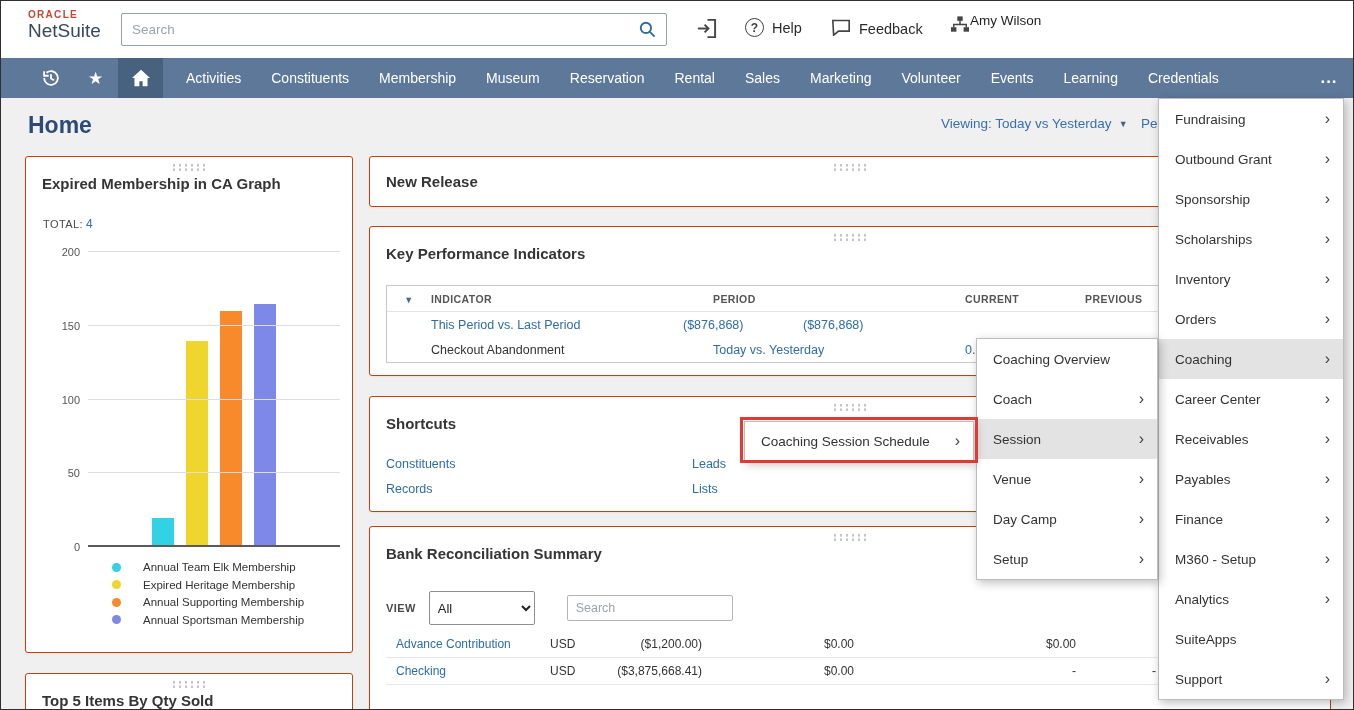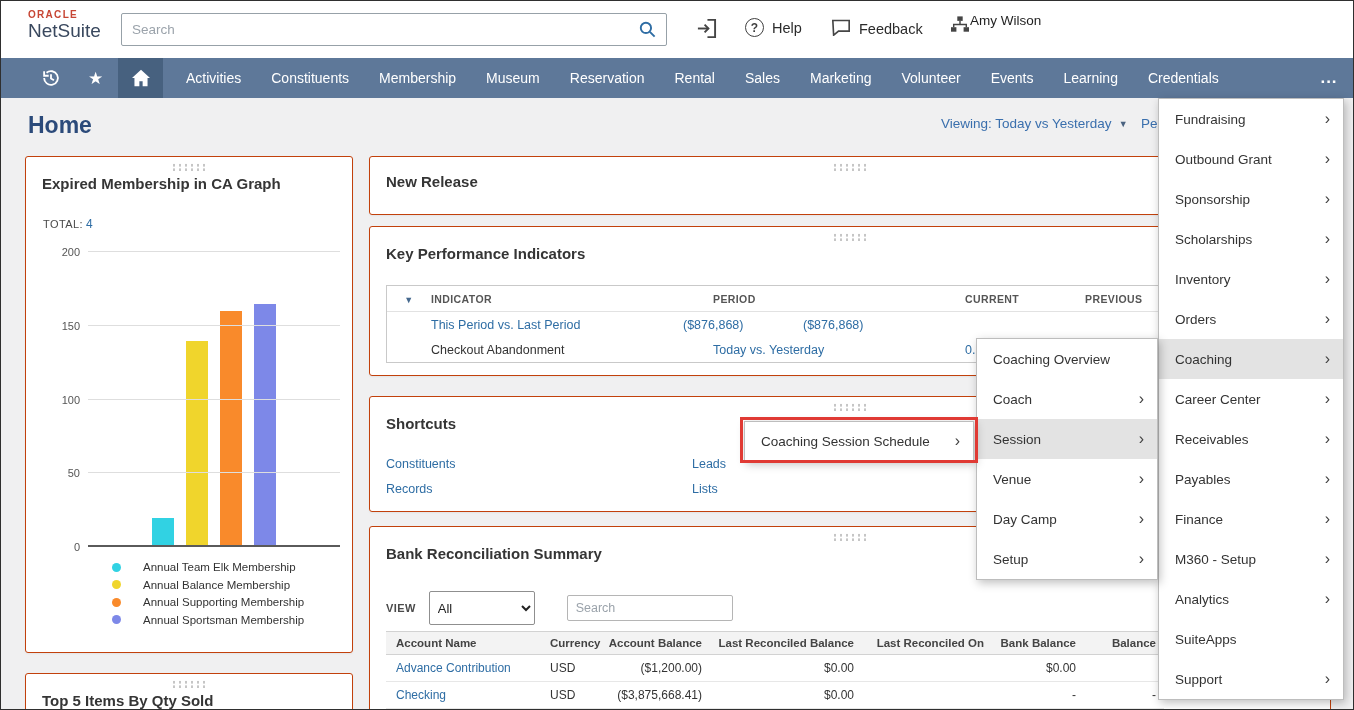--- a/index.html
+++ b/index.html
@@ -53,21 +53,21 @@
   .gridline { position:absolute; left:0; right:0; height:1px; background:#dedede; }
   .ytick { position:absolute; right:calc(100% + 8px); width:32px; text-align:right; font-size:11px; color:#555; }
   .bars { position:absolute; inset:0; display:flex; align-items:flex-end; justify-content:center; gap:12px; }
   .bar { width:22px; }
   .legend { position:absolute; left:86px; top:404px; display:flex; flex-direction:column; gap:5.5px; }
   .legend-row { display:flex; align-items:center; gap:22px; }
   .legend-dot { width:9px; height:9px; border-radius:50%; flex:none; }
   .legend-label { font-size:11.5px; color:#333; }
 
   #card-top5 { left:24px; top:672px; width:328px; height:80px; }
-  #card-newrelease { left:368px; top:155px; width:962px; height:59px; }
+  #card-newrelease { left:368px; top:155px; width:962px; height:51px; }
   #card-newrelease .portlet-title { top:16px; }
 
   #card-kpi { left:368px; top:225px; width:962px; height:150px; }
   .kpi-table { position:absolute; left:16px; top:58px; width:930px; border:1px solid #c9c9c9; background:#fff; }
   .kpi-row { display:flex; align-items:center; height:25px; font-size:12.5px; color:#333; }
   .kpi-row.head { height:26px; border-bottom:1px solid #e2e2e2; font-size:10.5px; font-weight:700; color:#555; letter-spacing:.4px; }
   .kc0 { width:44px; text-align:center; }
   .kc1 { width:282px; }
   .kc2 { width:248px; }
   .kc3 { width:122px; padding-left:4px; }
@@ -228,21 +228,21 @@
         <div class="gridline" style="bottom: 100%;"></div>
         <div class="ytick" style="bottom: calc(100% - 6px);">200</div>
       </div>
     <div class="legend">
         <div class="legend-row">
           <span class="legend-dot" style="background: rgb(49, 210, 227);"></span>
           <span class="legend-label">Annual Team Elk Membership</span>
         </div>
         <div class="legend-row">
           <span class="legend-dot" style="background: rgb(240, 213, 44);"></span>
-          <span class="legend-label">Annual Balance Membership</span>
+          <span class="legend-label">Expired Heritage Membership</span>
         </div>
         <div class="legend-row">
           <span class="legend-dot" style="background: rgb(249, 138, 43);"></span>
           <span class="legend-label">Annual Supporting Membership</span>
         </div>
         <div class="legend-row">
           <span class="legend-dot" style="background: rgb(125, 136, 232);"></span>
           <span class="legend-label">Annual Sportsman Membership</span>
         </div>
       </div>
@@ -302,29 +302,20 @@
     <span class="drag-dots"></span>
     <h2 class="portlet-title">Bank Reconciliation Summary</h2>
     <div class="bank-controls">
       <span class="view-label">VIEW</span>
       <select class="view-select">
         <option>All</option>
       </select>
       <input type="text" class="bank-search" placeholder="Search" style="">
     </div>
     <div class="bank-table">
-      <div class="bt-row head">
-        <div class="bc0">Account Name</div>
-        <div class="bc1">Currency</div>
-        <div class="bc2">Account Balance</div>
-        <div class="bc3">Last Reconciled Balance</div>
-        <div class="bc4">Last Reconciled On</div>
-        <div class="bc5">Bank Balance</div>
-        <div class="bc6">Balance</div>
-      </div>
       <div class="bt-row">
         <div class="bc0"><span class="link">Advance Contribution</span></div>
         <div class="bc1">USD</div>
         <div class="bc2">($1,200.00)</div>
         <div class="bc3">$0.00</div>
         <div class="bc4"></div>
         <div class="bc5">$0.00</div>
         <div class="bc6"></div>
       </div>
       <div class="bt-row">

